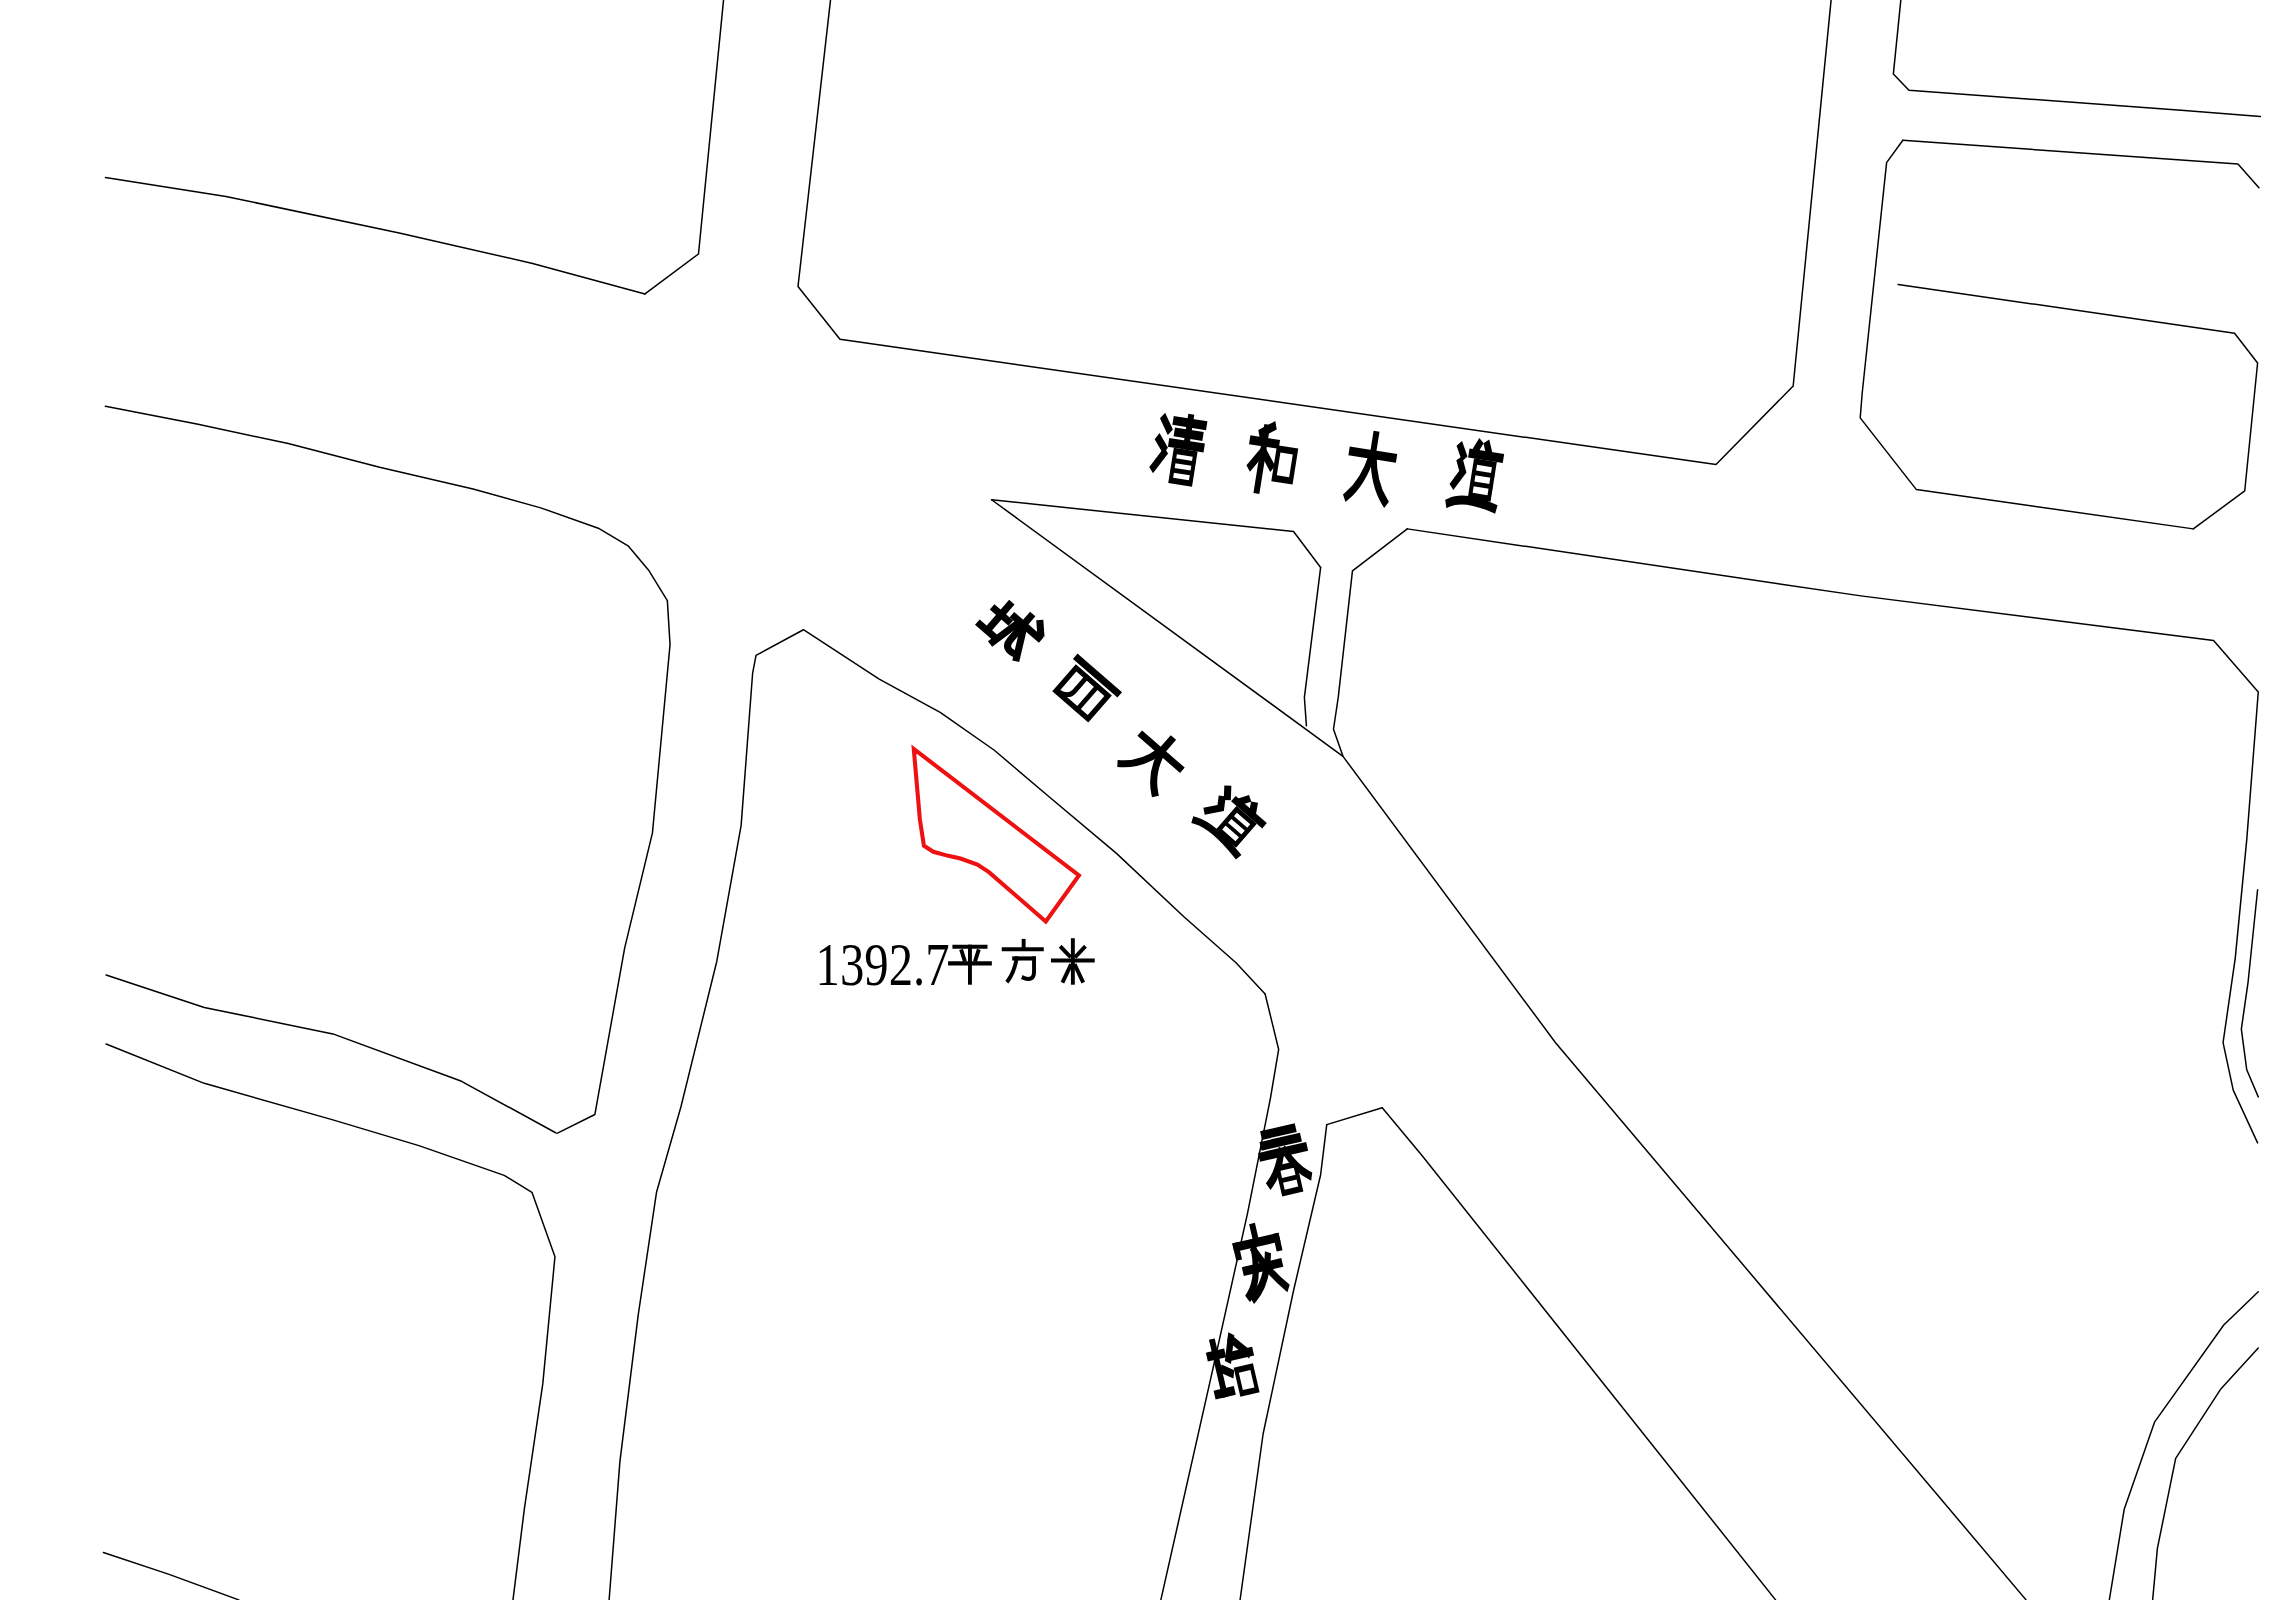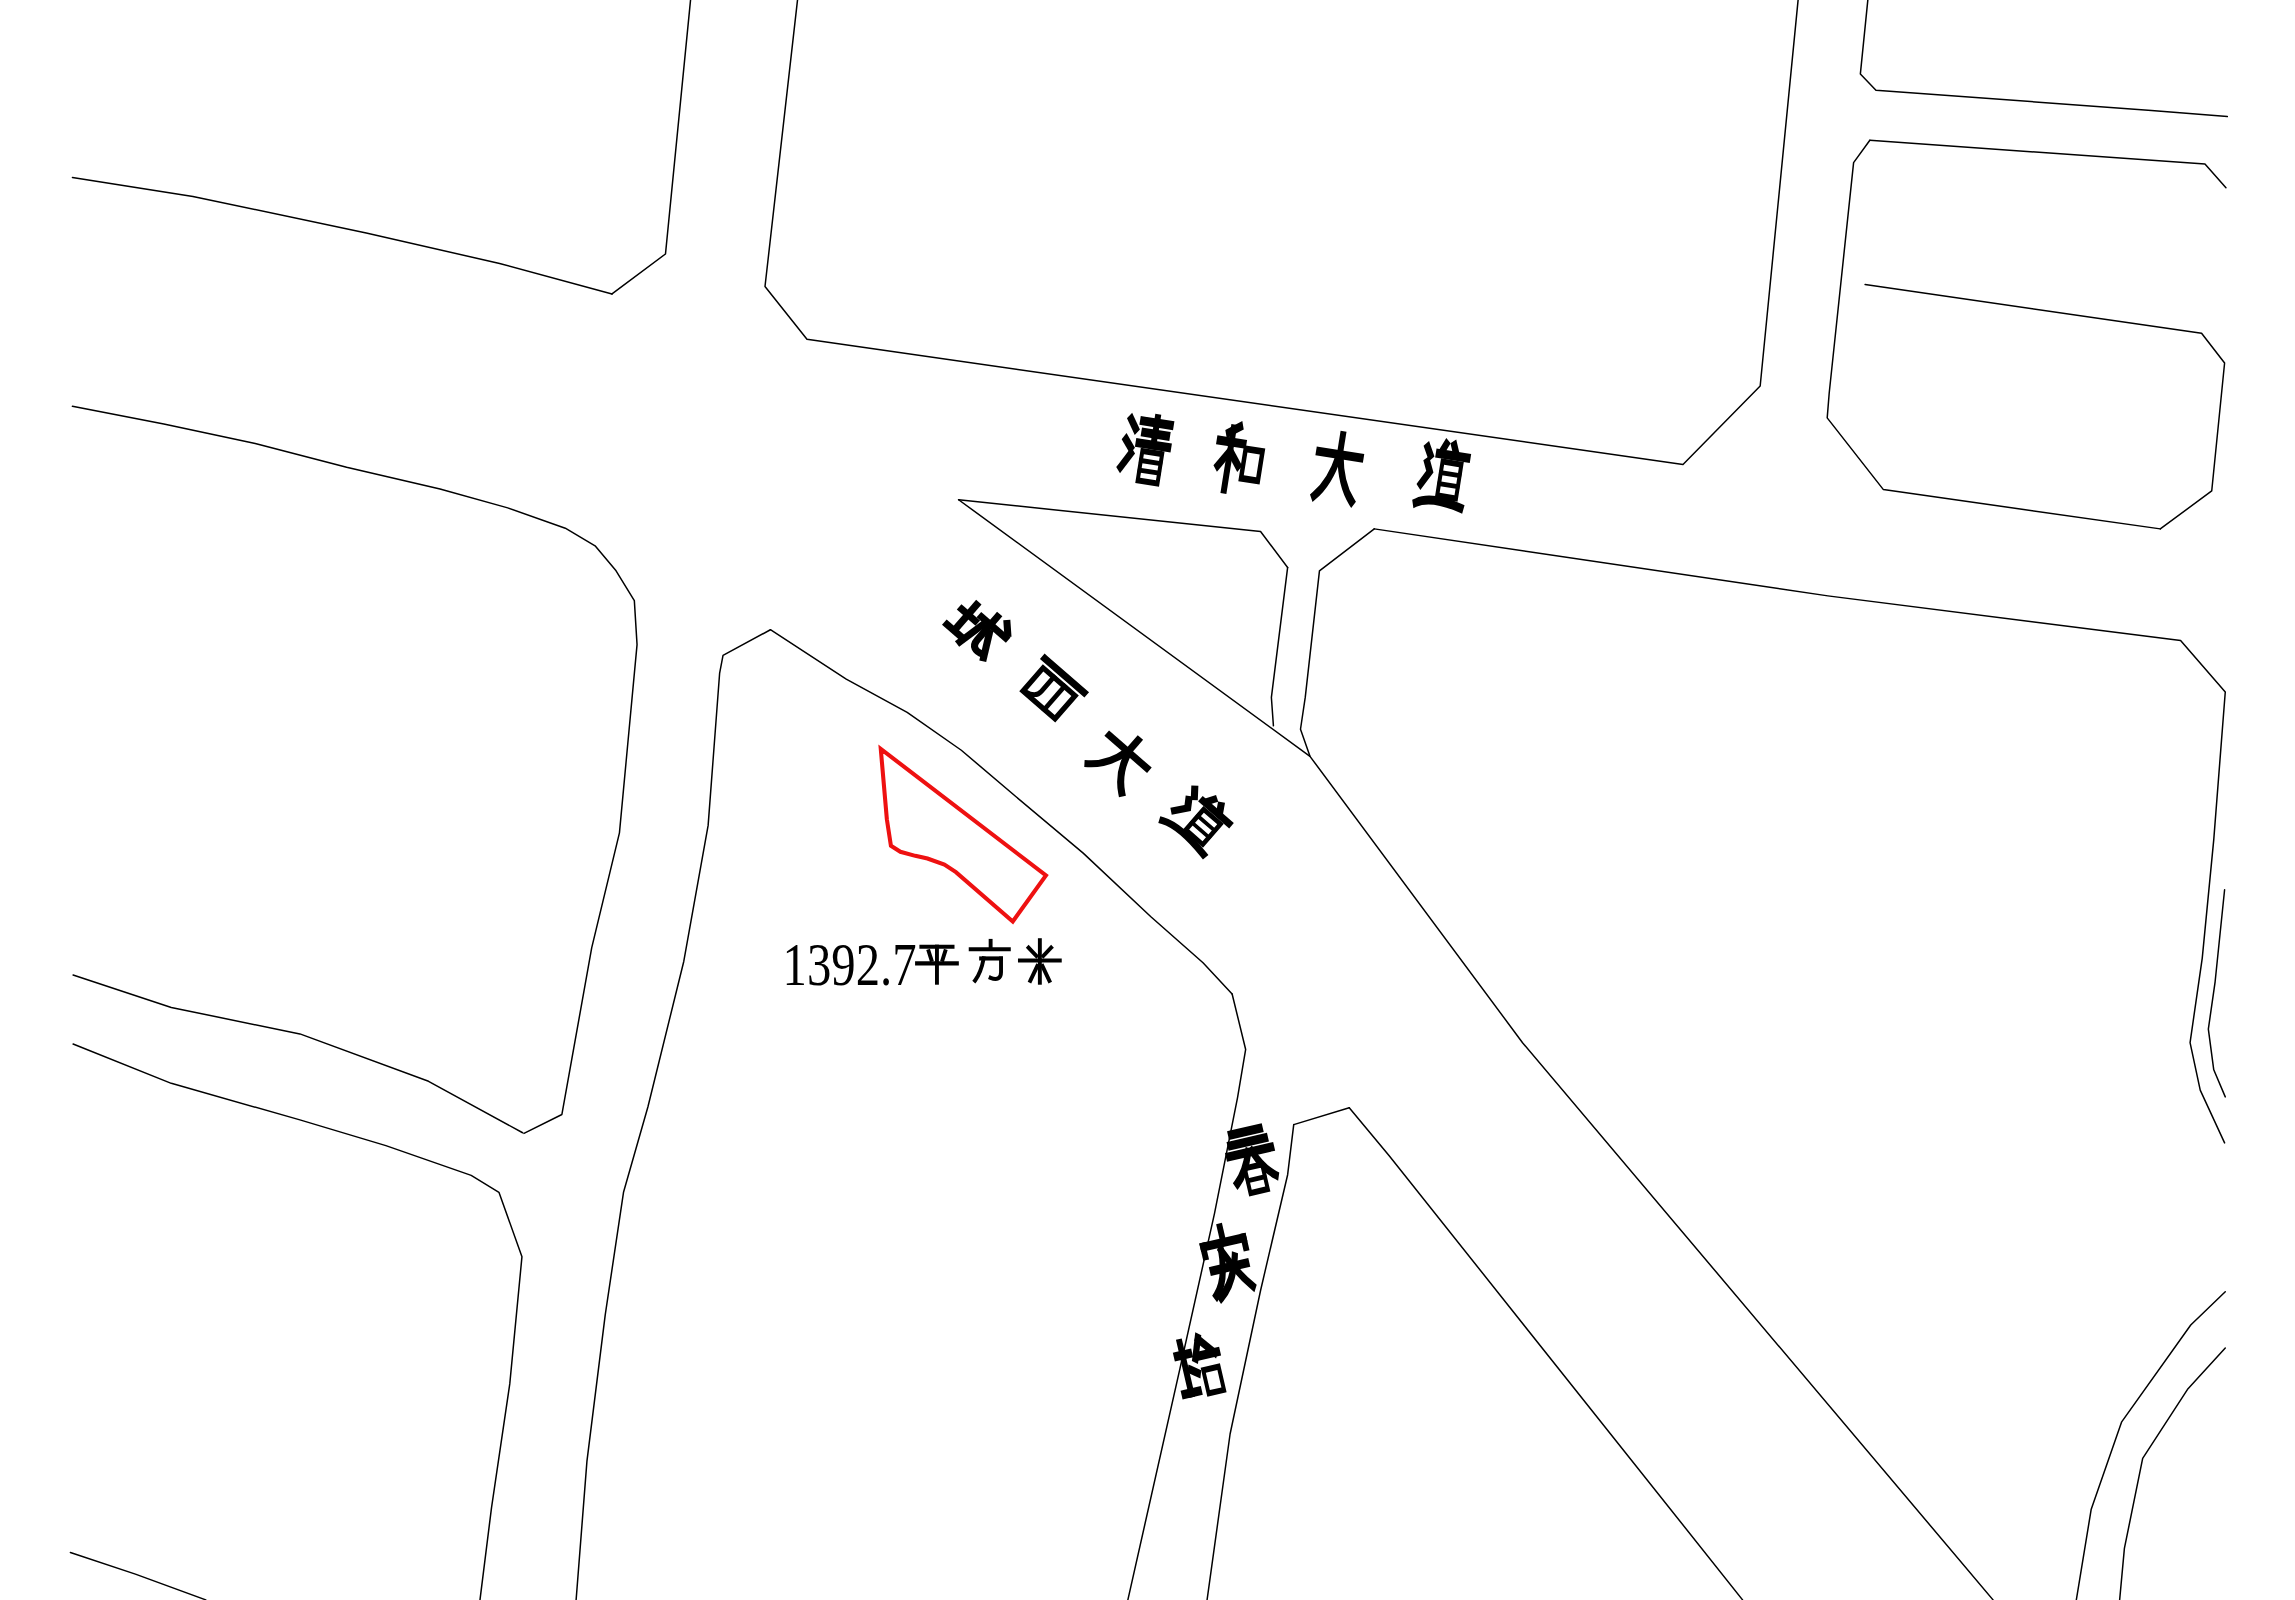--- a/index.html
+++ b/index.html
@@ -1,16 +1,16 @@
 <!DOCTYPE html>
 <html style="font-size:10.8px"><head>
 <meta charset="utf-8">
 <style>
   html,body{margin:0;padding:0;background:#ffffff;}
-  #map{width:1937px;height:1600px;}
+  #map{width:1937px;height:1600px;padding-left:33px;}
   text{font-family:"Liberation Serif", serif;}
 </style>
 </head>
 <body>
 
 <div id="map">
 <svg width="2295" height="1600" viewBox="0 0 3390 2363" xmlns="http://www.w3.org/2000/svg">
 <defs>
 
 <g id="gQING">

